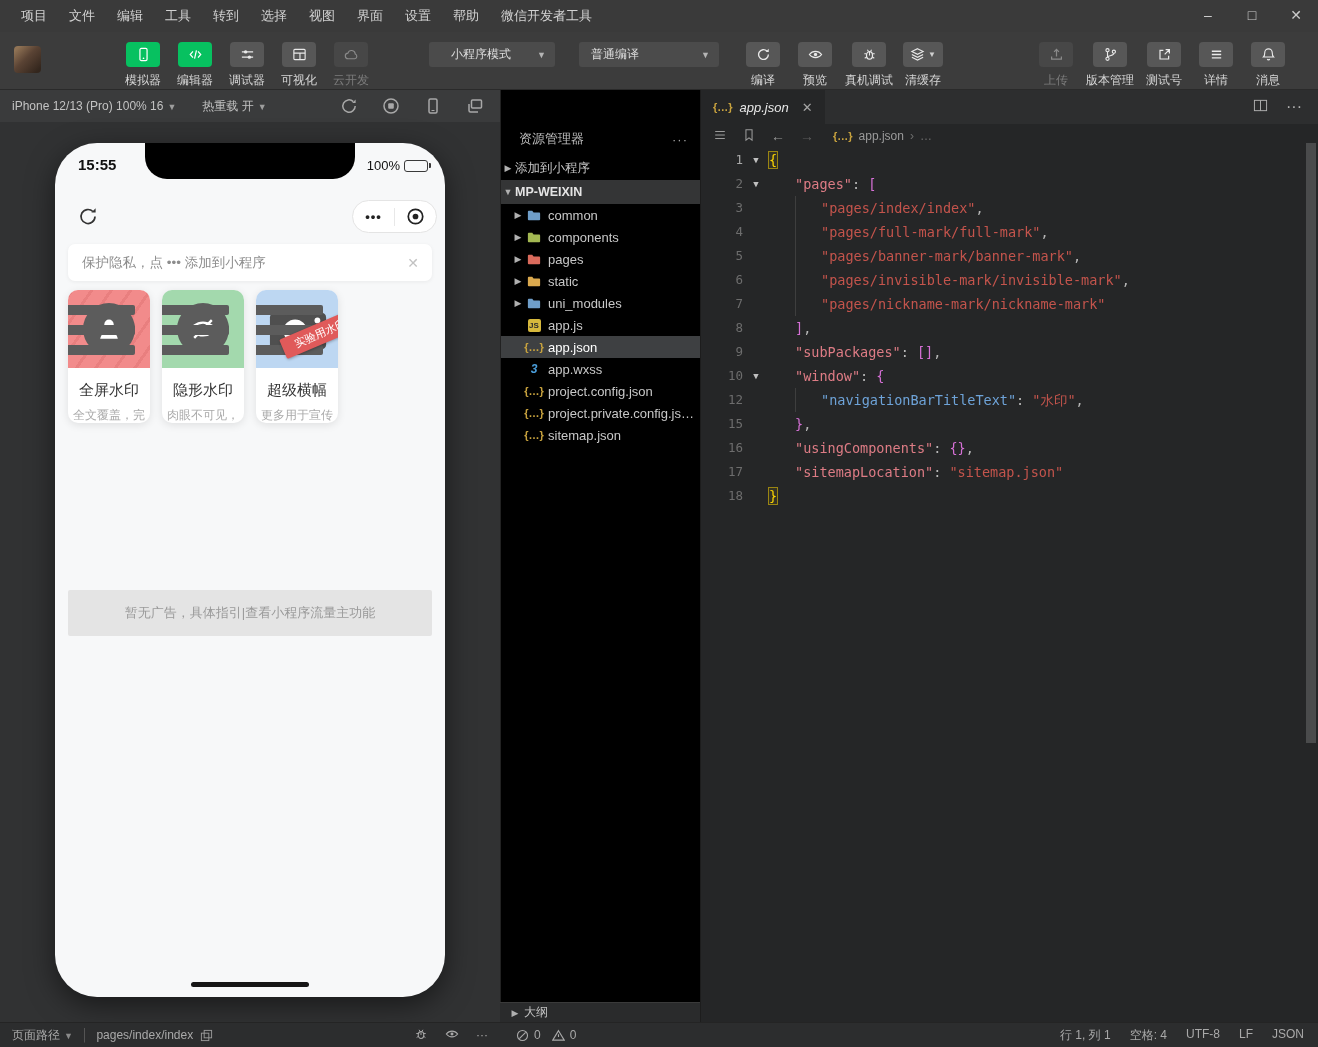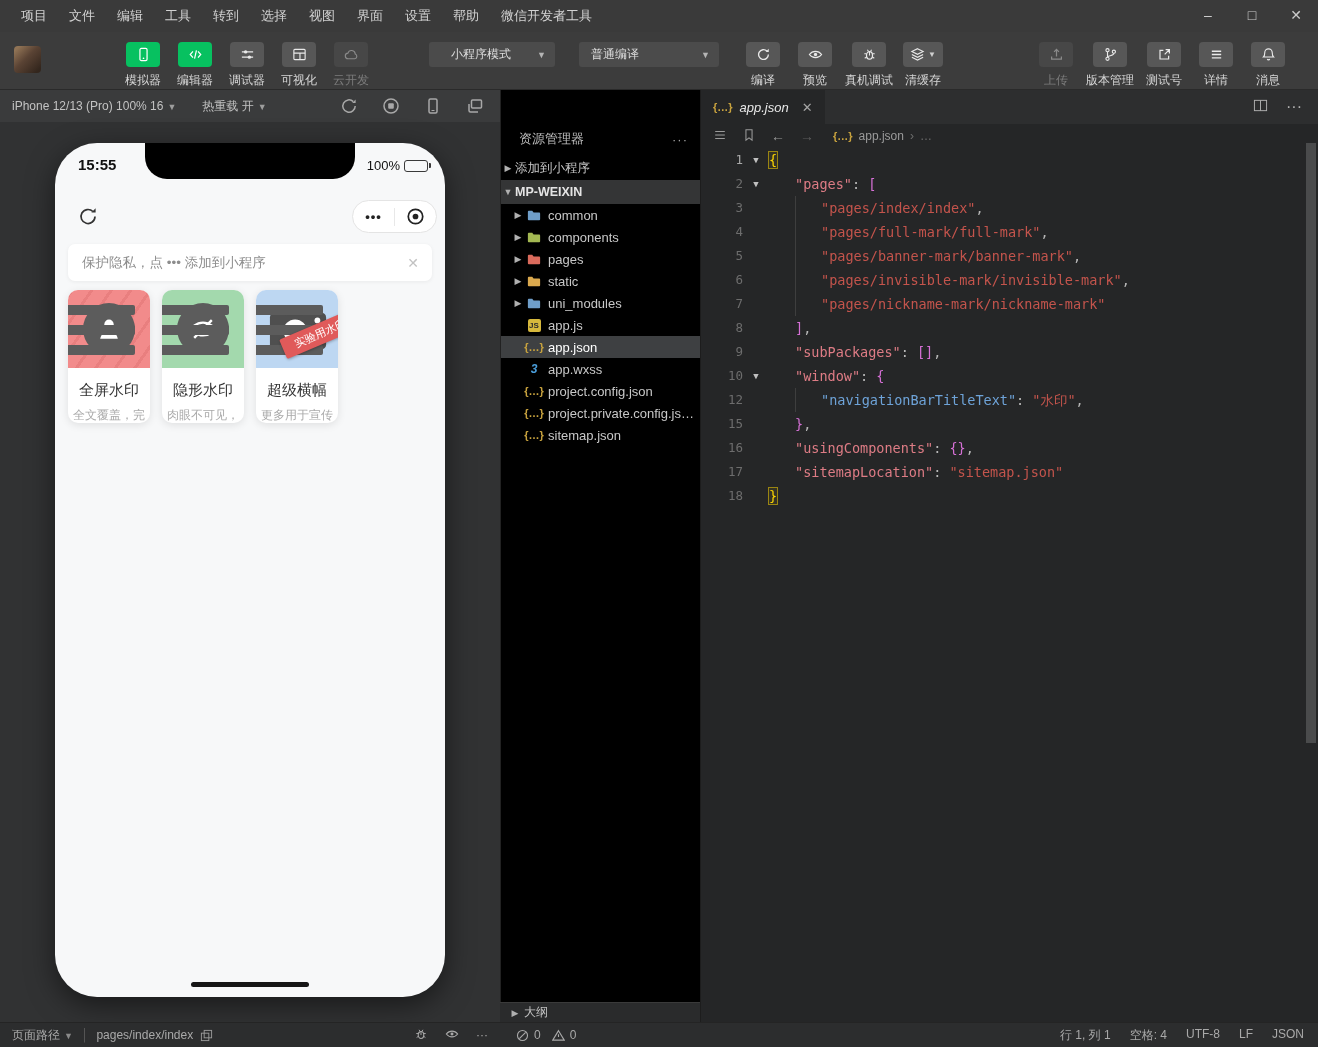--- a/index.html
+++ b/index.html
@@ -450,20 +450,21 @@
                 <span></span>
                 <span></span>
                 <span></span>
               </div>
               <div class="ribbon">实验用水印</div>
             </div>
             <div class="card-title">超级横幅</div>
             <div class="card-sub">更多用于宣传</div>
           </div>
         </div>
+      <div class="adbanner">暂无广告，具体指引|查看小程序流量主功能</div>
       <div class="homebar"></div>
     </div>
   </div>
 
   <div class="explorer">
     <div class="exp-header">
       <span>资源管理器</span>
       <span class="exp-more">···</span>
     </div>
     <div class="tree" id="tree">

